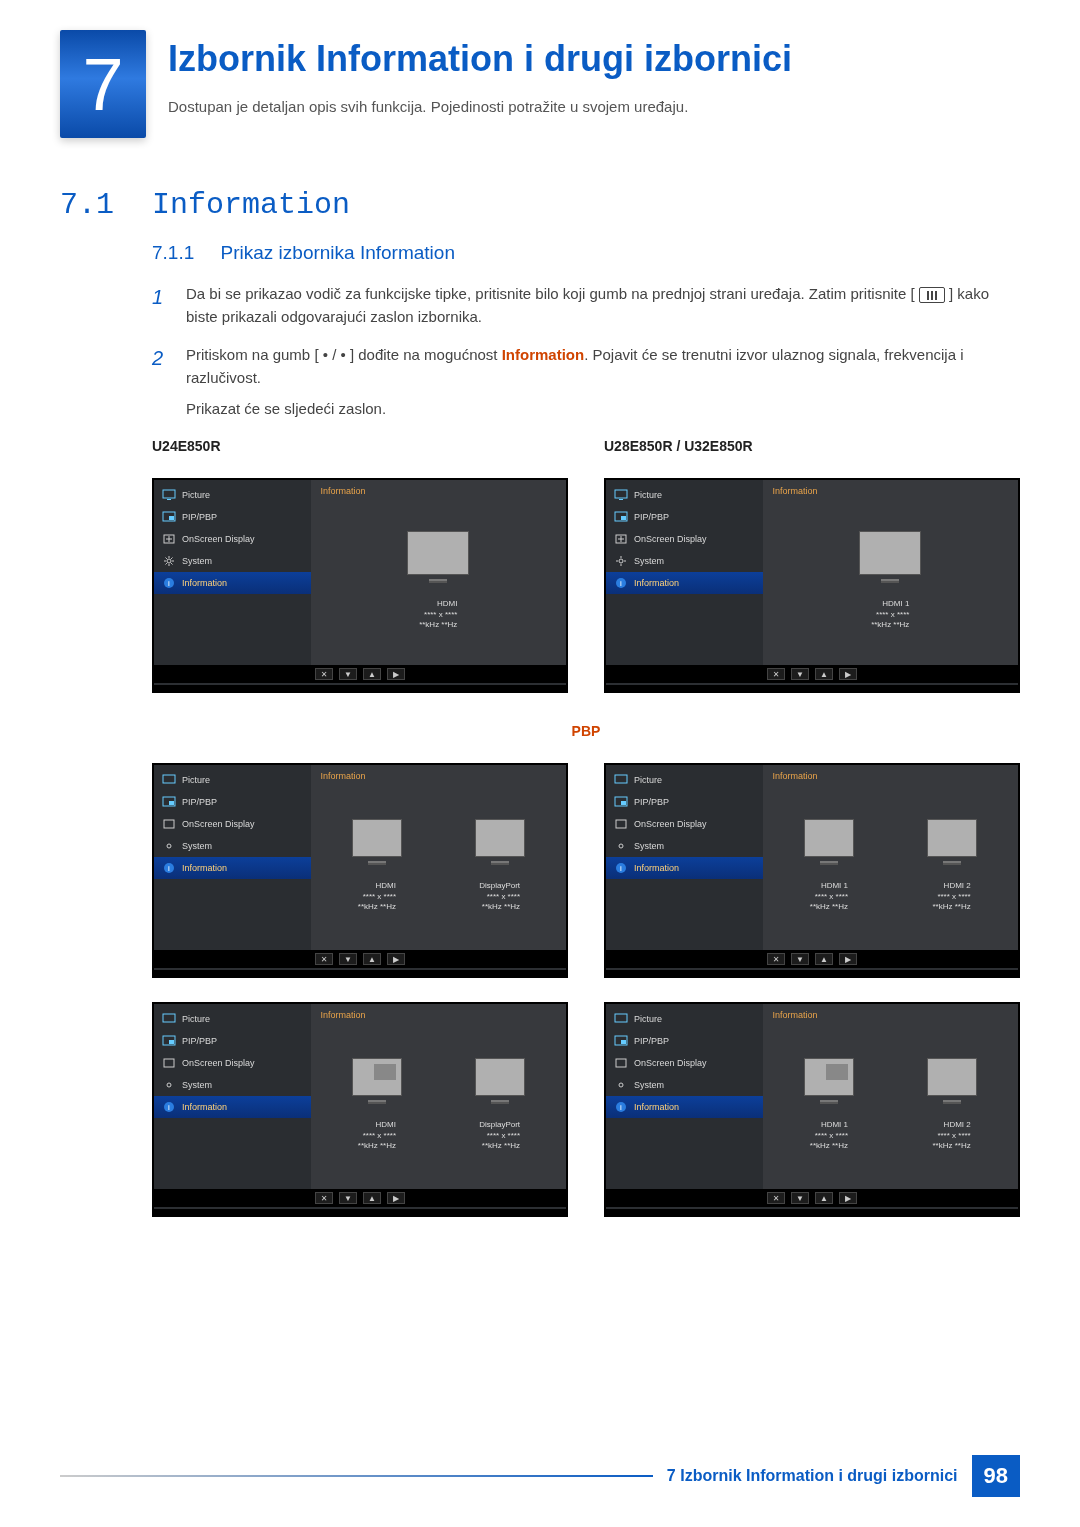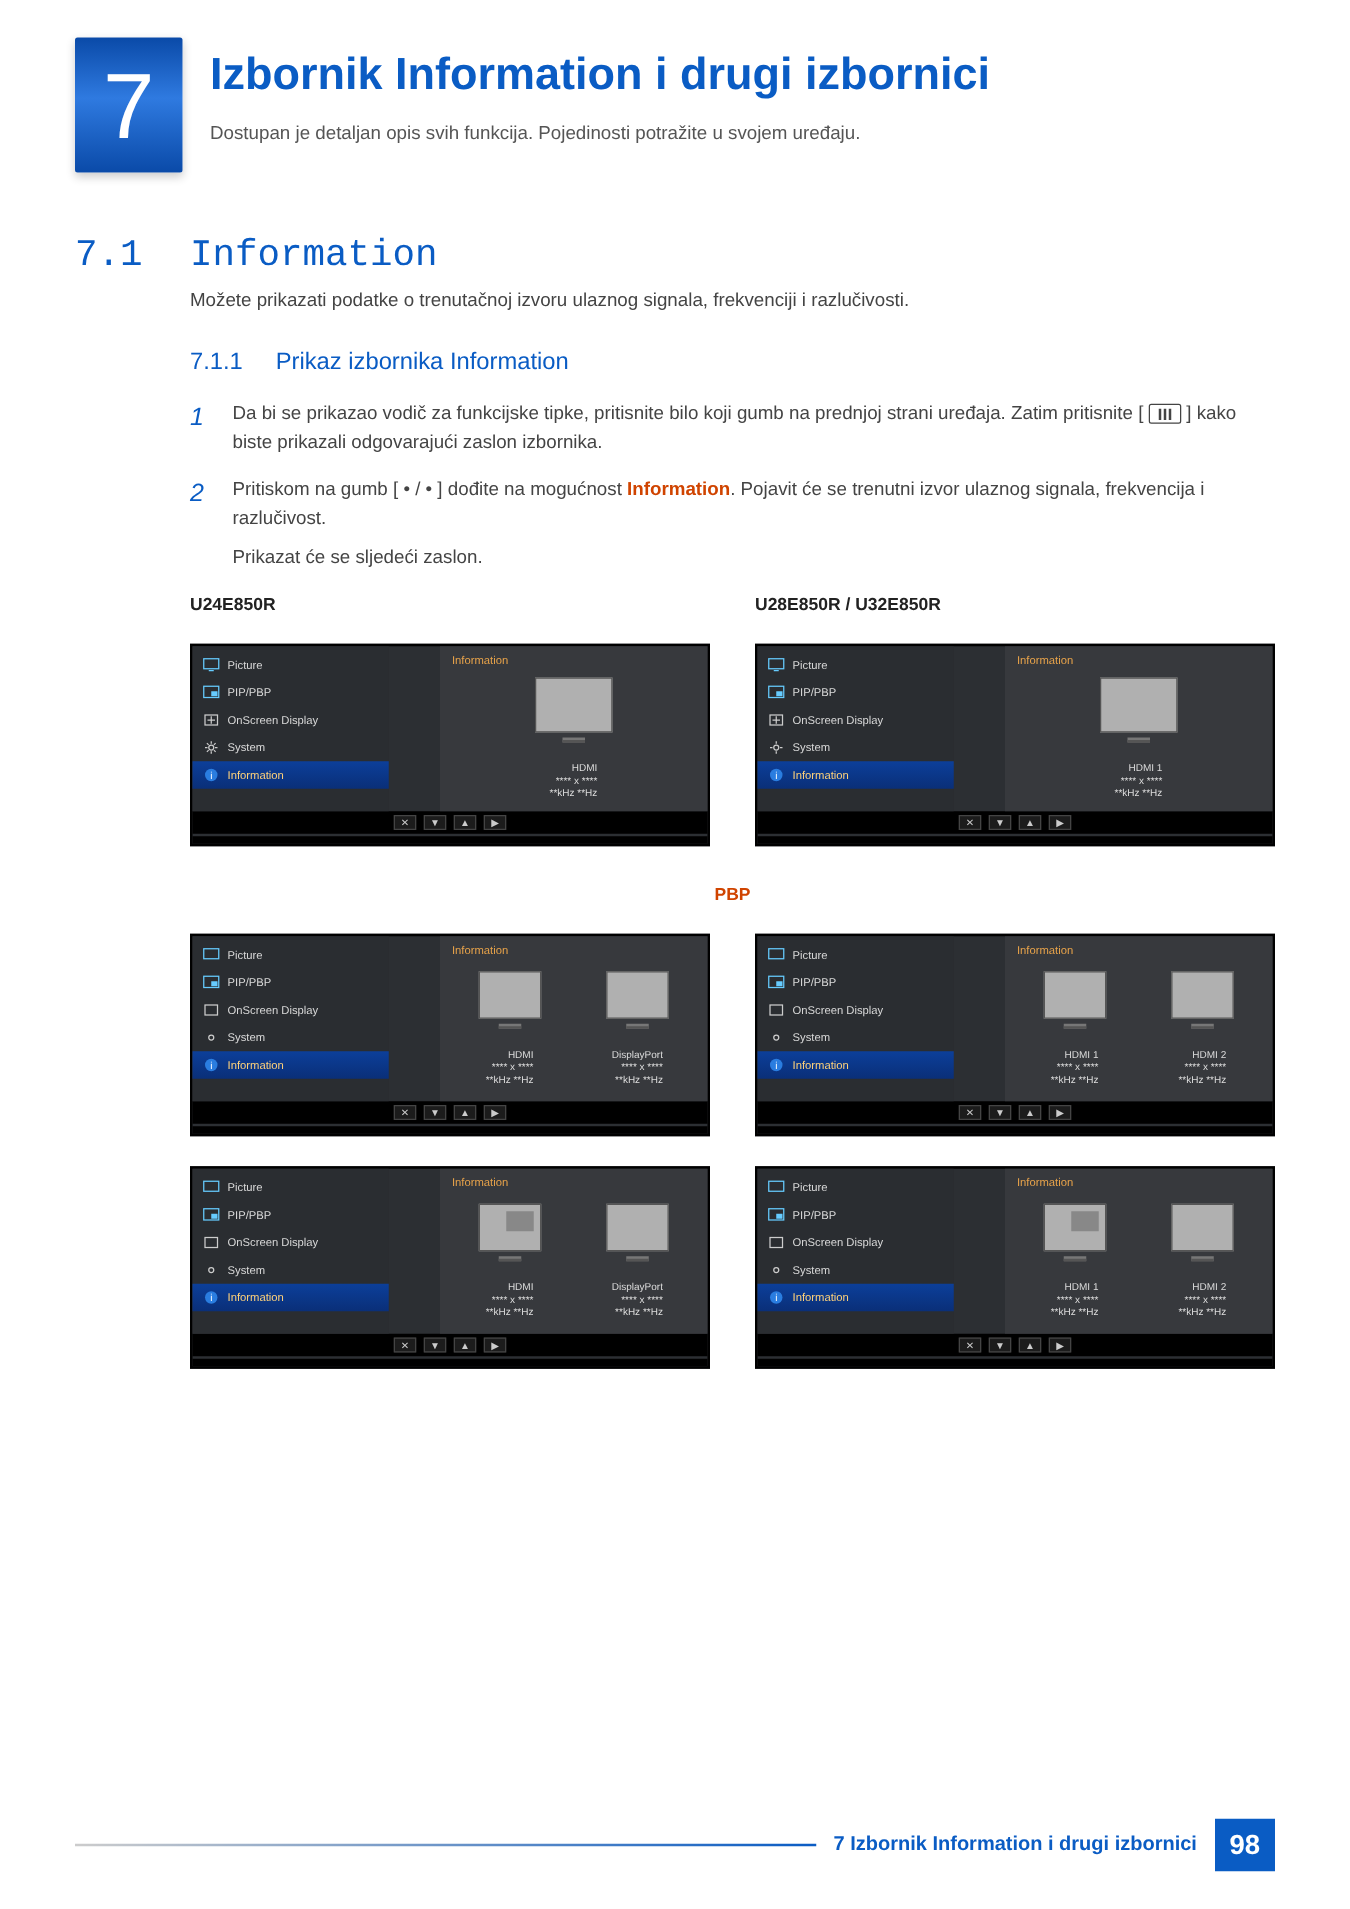--- a/index.html
+++ b/index.html
@@ -24,21 +24,21 @@
 ol.steps .step-num { color:#0a5cc4; font-style:italic; font-size:20px; font-weight:400; min-width:18px; }
 .highlight { color:#d04400; font-weight:600; }
 .menu-icon { display:inline-flex; align-items:center; justify-content:center; width:26px; height:16px; border:1px solid #444; border-radius:2px; vertical-align:middle; }
 .menu-icon span { display:inline-block; width:2px; height:9px; background:#444; margin:0 1px; }
 
 .panel-grid { display:grid; grid-template-columns: 1fr 1fr; gap: 24px 36px; margin-left:92px; margin-top:18px; }
 .panel-header { text-align:left; font-weight:700; font-size:14px; color:#222; }
 .mode-lbl { text-align:center; font-weight:700; color:#d04400; font-size:14px; grid-column:1 / span 2; margin-top:6px; }
 
 .osd { background:#2c2f33; border:2px solid #000; width:100%; position:relative; }
-.osd-inner { display:flex; height:132px;gap:41px; }
+.osd-inner { display:flex; height:185px; }
 .osd-menu { width:38%; background:#2a2d31; padding:4px 0; display:flex; flex-direction:column; }
 .osd-item { display:flex; align-items:center; gap:6px; padding:5px 8px; font-size:9px; color:#d9d9d9; }
 .osd-item.sel { background:linear-gradient(180deg,#0c3f9a,#0a2f78); color:#ffd27a; }
 .osd-icon { width:14px; height:12px; display:flex; align-items:center; justify-content:center; }
 .osd-content { flex:1; background:#37393d; padding:6px 10px; display:flex; flex-direction:column; }
 .osd-content-title { color:#e8a34a; font-size:9px; margin-bottom:6px; }
 .osd-previews { flex:1; display:flex; align-items:center; justify-content:space-around; gap:10px; }
 .prev { display:flex; flex-direction:column; align-items:center; gap:4px; }
 .prev-screen { width:62px; height:44px; background:#b0b0b0; border:1px solid #555; position:relative; }
 .prev-screen.small-pip::after { content:""; position:absolute; top:5px; right:5px; width:22px; height:16px; background:#888; }
@@ -64,21 +64,20 @@
     <div>
       <div class="chapter-title">Izbornik Information i drugi izbornici</div>
       <div class="chapter-sub">Dostupan je detaljan opis svih funkcija. Pojedinosti potražite u svojem uređaju.</div>
     </div>
   </div>
 
   <div class="sec">
     <div class="sec-num">7.1</div>
     <div class="sec-title">Information</div>
   </div>
-  <div class="sec-body">Možete prikazati podatke o trenutačnoj izvoru ulaznog signala, frekvenciji i razlučivosti.</div>
 
   <div class="subsec">
     <span class="subsec-num">7.1.1</span>
     <span>Prikaz izbornika Information</span>
   </div>
 
   <ol class="steps">
     <li>
       <span class="step-num">1</span>
       <span>

